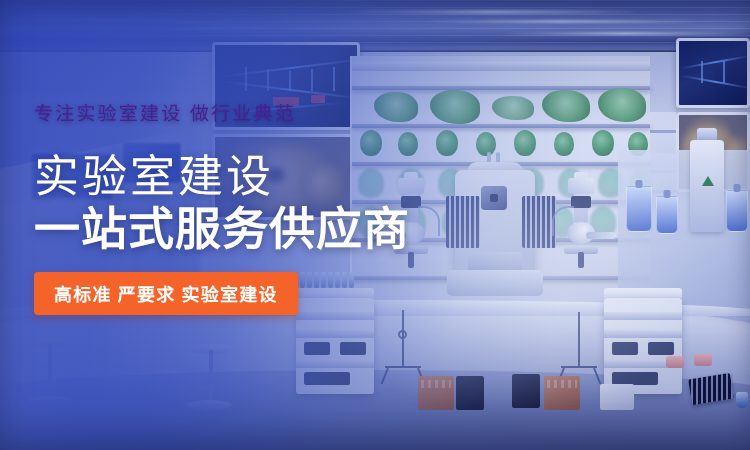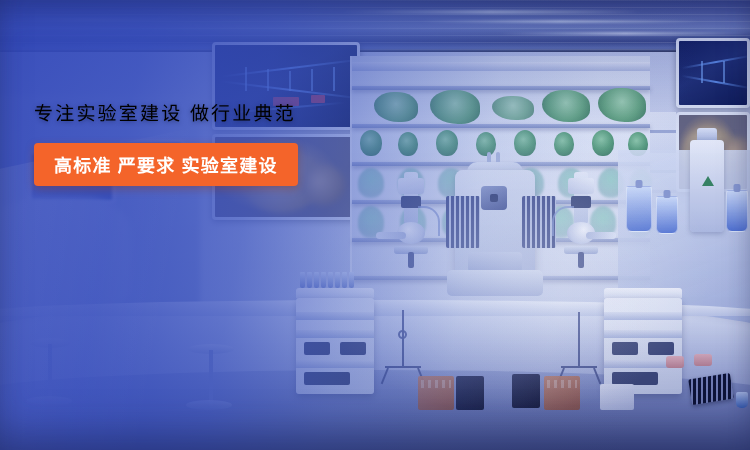--- a/index.html
+++ b/index.html
@@ -351,21 +351,21 @@
   .vignette{
     position:absolute;inset:0;
     box-shadow:inset 0 -26px 40px -14px rgba(25,32,80,.55),
                inset 0 22px 34px -16px rgba(25,32,80,.45);
     pointer-events:none;
   }
 
   
   .copy{position:absolute;left:34px;top:98px;width:420px;}
   .tagline{
-    font-size:19px;letter-spacing:2.2px;color:#000000;font-weight:300;
+    font-size:19px;letter-spacing:2.2px;color:#4c1d95;font-weight:300;
     text-shadow:0 1px 4px rgba(18,26,70,.55);white-space:nowrap;
   }
   .h1{
     margin-top:28px;
     font-size:45px;line-height:1.06;letter-spacing:3px;
     color:#ffffff;font-weight:300;white-space:nowrap;
     text-shadow:0 2px 8px rgba(18,26,70,.45);
   }
   .h2{
     margin-top:4px;
@@ -582,16 +582,18 @@
     <div class="grade-cool"></div>
     <div class="glow"></div>
   </div>
 
   <div class="overlay-blue"></div>
   <div class="overlay-streak"></div>
   <div class="vignette"></div>
 
   <div class="copy">
     <div class="tagline">专注实验室建设 做行业典范</div>
+    <div class="h1">实验室建设</div>
+    <div class="h2">一站式服务供应商</div>
     <div><span class="badge">高标准 严要求 实验室建设</span></div>
   </div>
 
 </div>
 
 </body></html>

